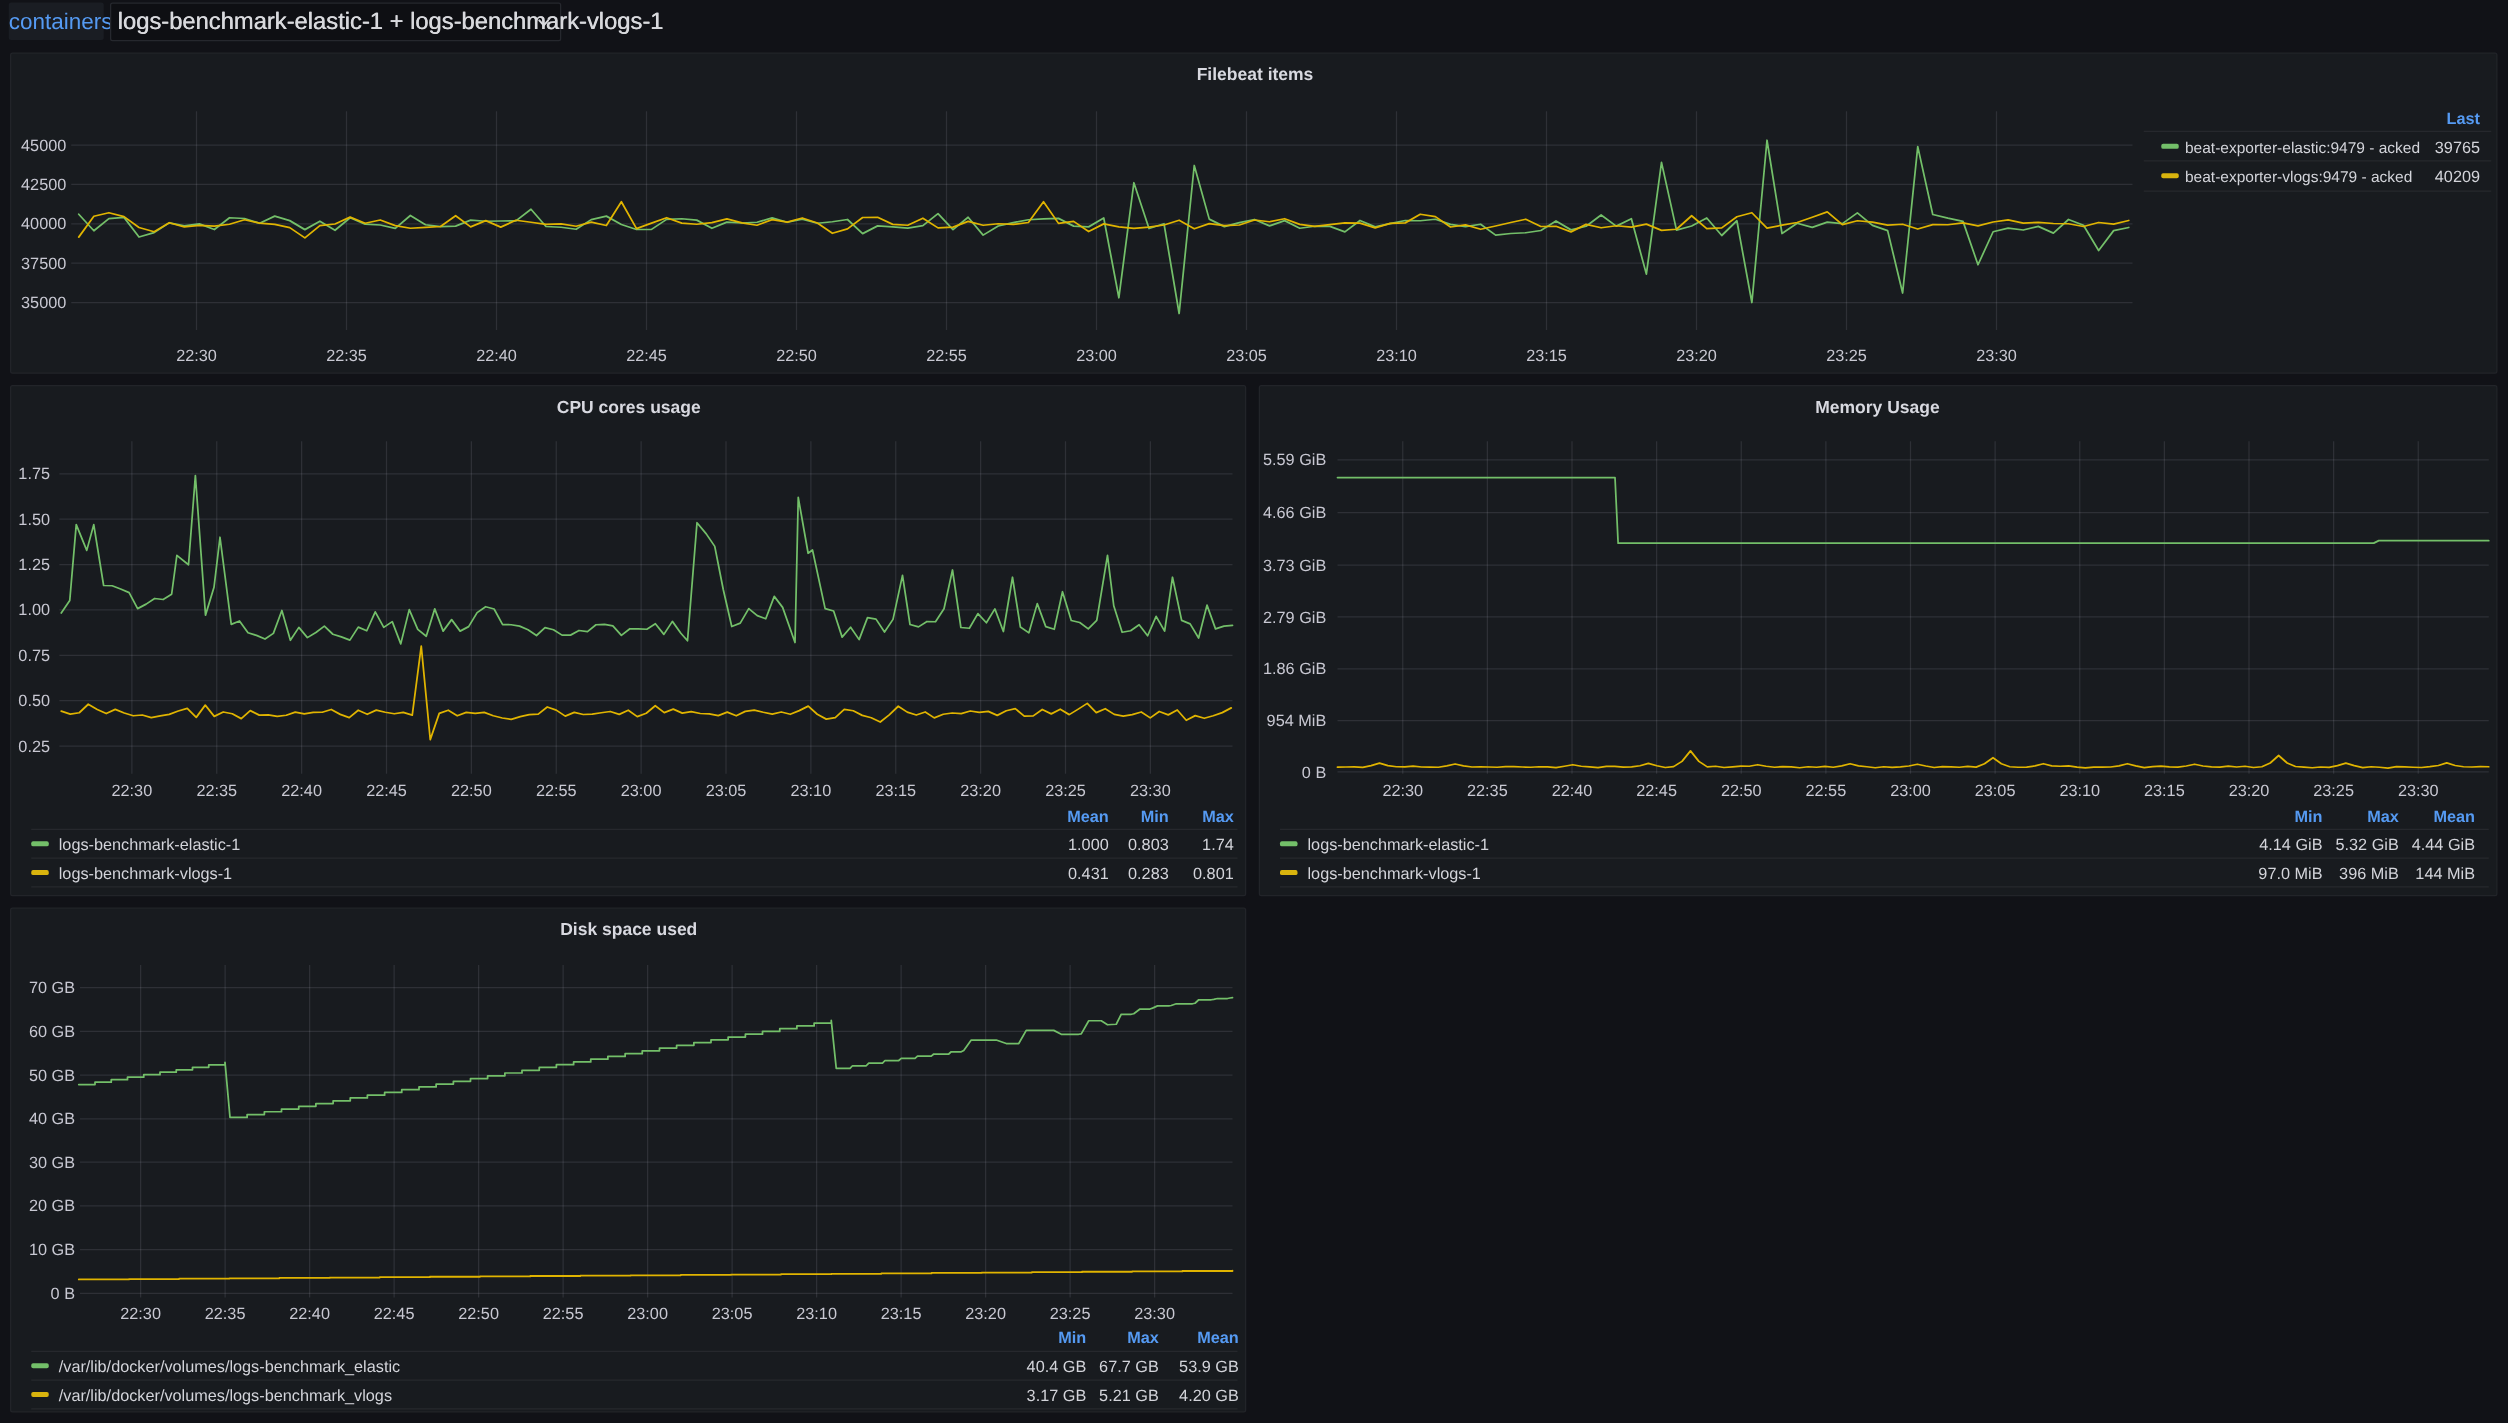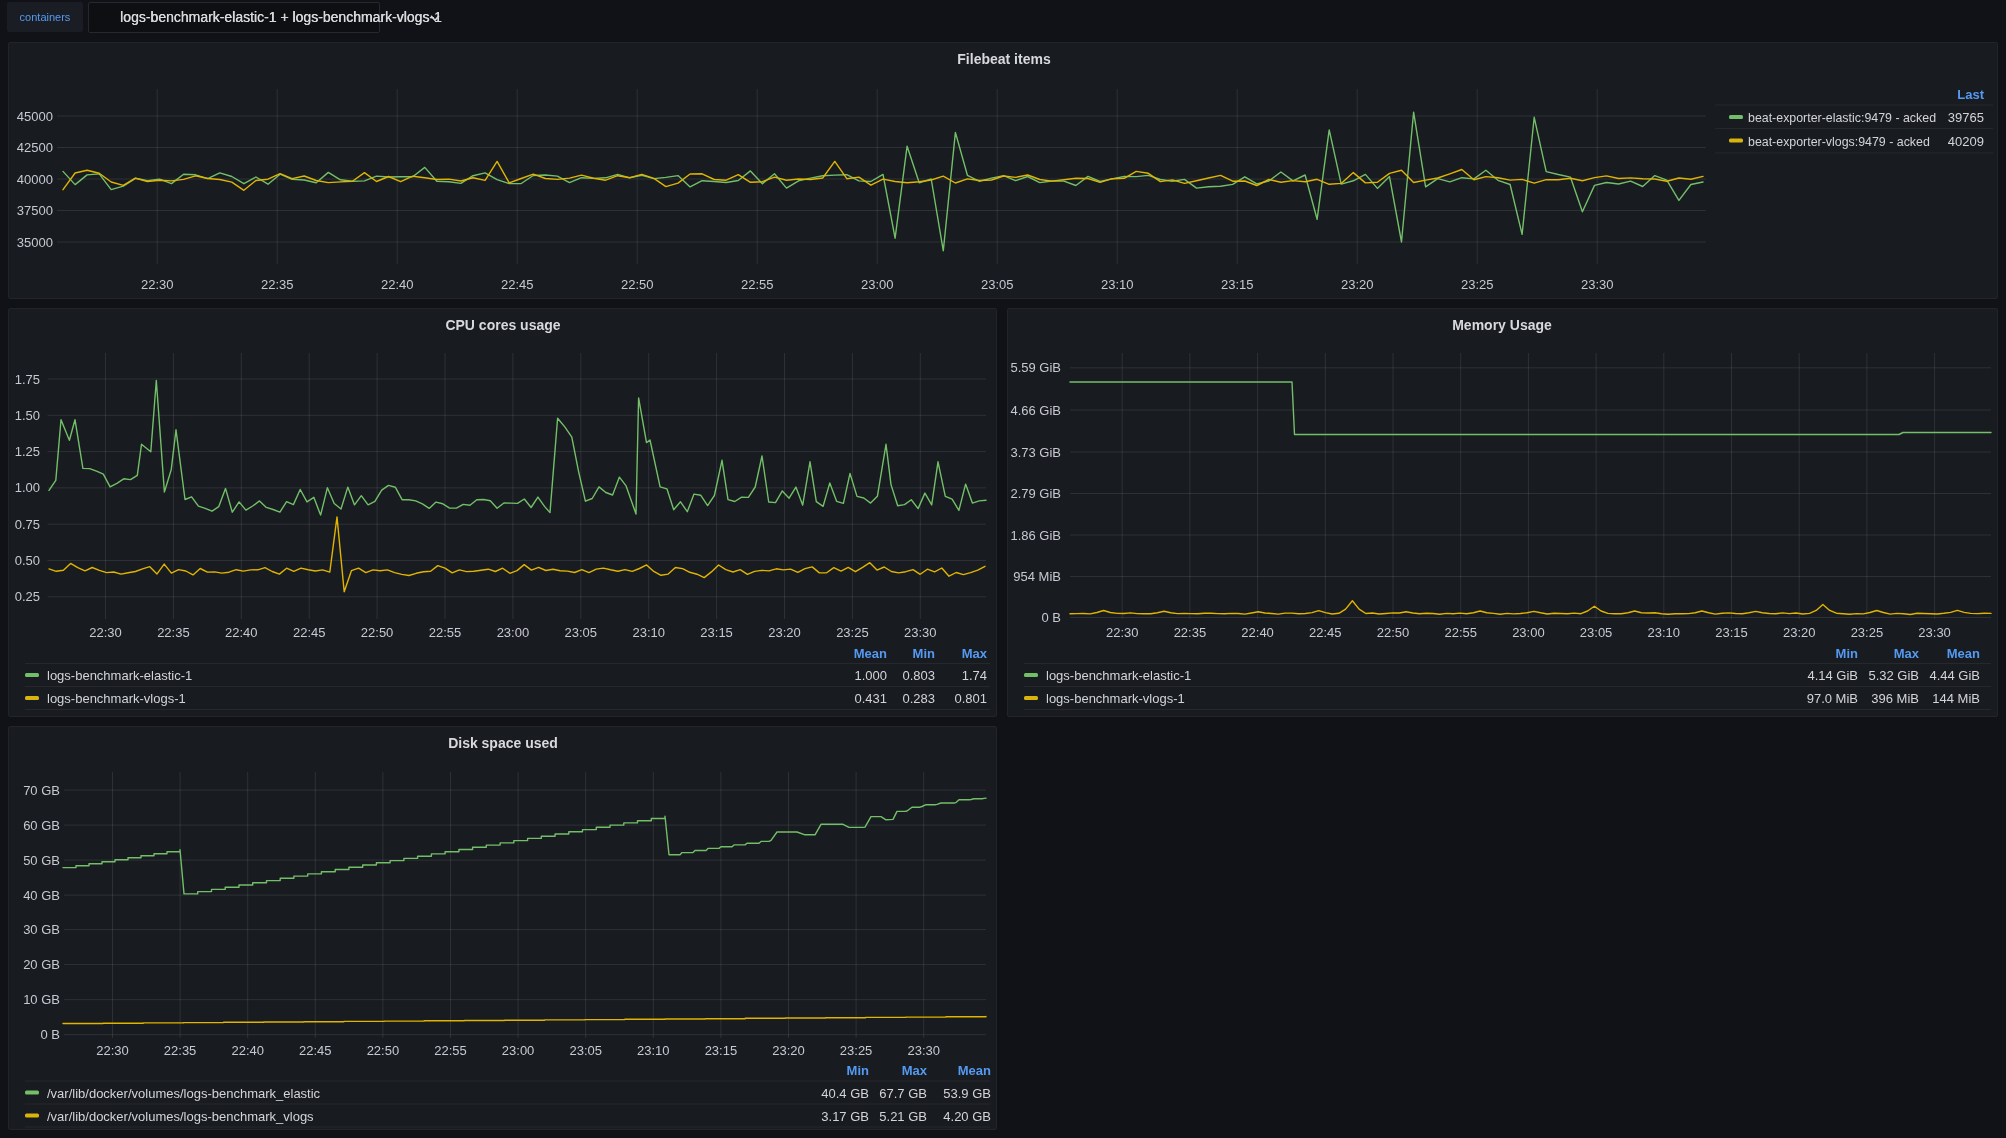--- a/index.html
+++ b/index.html
@@ -1,20 +1,20 @@
 <!DOCTYPE html>
 <html><head><meta charset="utf-8"><style>
 * { margin:0; padding:0; box-sizing:border-box; }
 html,body { width:2006px; height:1138px; background:#111217; font-family:'Liberation Sans',sans-serif; overflow:hidden; }
 .panel { position:absolute; background:#181b1f; border:1px solid #222429; border-radius:2px; }
 .panel svg { position:absolute; left:0; top:0; }
 .chip1 { position:absolute; left:7px; top:2px; width:76px; height:30px; background:#1a1d23; border-radius:2px;
-  color:#559af2; font-size:11px; line-height:30px; text-align:center; }
-.chip2 { position:absolute; left:88px; top:2px; width:292px; height:31px; background:#0e0f13; border:1px solid #26282e;
-  border-radius:2px; color:#d8d9dd; font-size:14px; font-weight:500; line-height:29px; padding-left:31px; white-space:nowrap; text-shadow:0.35px 0 0 #d8d9dd; }
+  color:#559af2; font-size:18px; line-height:30px; text-align:center; }
+.chip2 { position:absolute; left:88px; top:2px; width:361px; height:31px; background:#0e0f13; border:1px solid #26282e;
+  border-radius:2px; color:#d8d9dd; font-size:19px; font-weight:500; line-height:29px; padding-left:5px; white-space:nowrap; text-shadow:0.35px 0 0 #d8d9dd; }
 .chev { position:absolute; left:341px; top:12px; width:10px; height:8px; }
 </style></head>
 <body>
 <div class="chip1">containers</div>
 <div class="chip2">logs-benchmark-elastic-1 + logs-benchmark-vlogs-1
 <svg class="chev" width="11" height="9" viewBox="0 0 11 9">
       <path d="M1.5 1.5 L5.5 6 L9.5 1.5" fill="none" stroke="#d8d9dd" stroke-width="1.8" stroke-linecap="round" stroke-linejoin="round"></path>
     </svg>
 </div>
 <div class="panel" style="left:8px;top:42px;width:1990px;height:257px">

